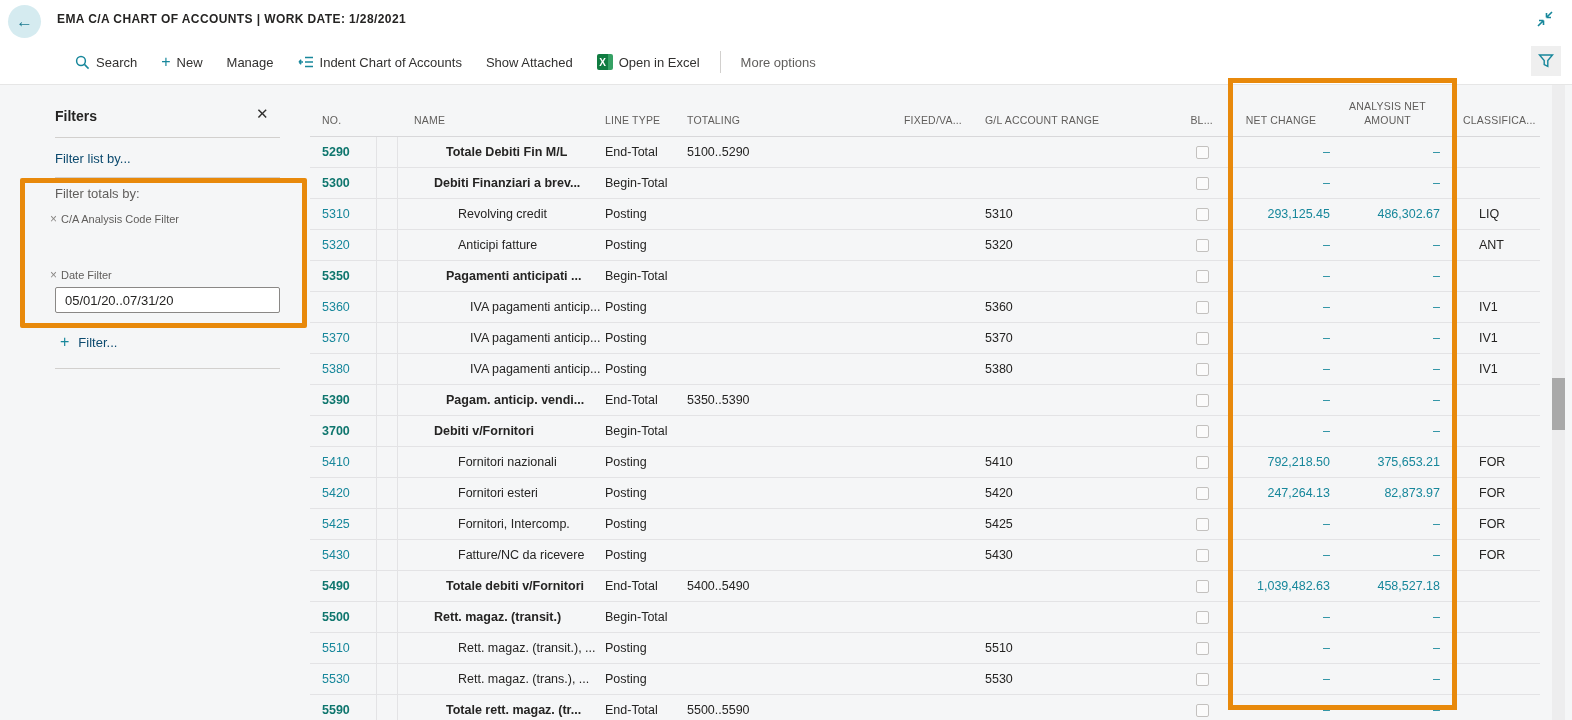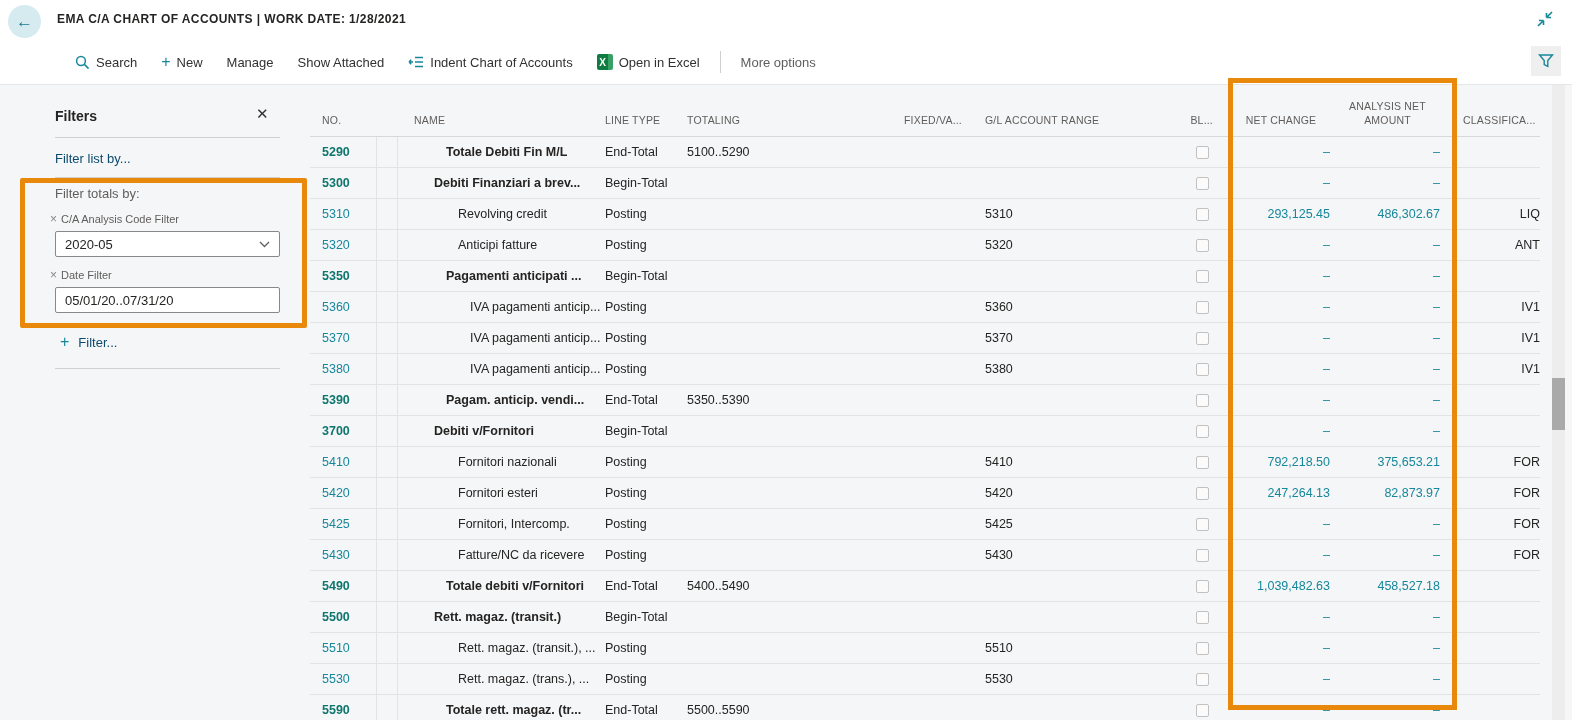--- a/index.html
+++ b/index.html
@@ -66,21 +66,21 @@
   .th-net, .th-ana { text-align:center; padding-right:5px; }
   .th-cls { padding-left:6px; }
 
   .trow { height:31px; align-items:center; border-bottom:1px solid #e3e3e5; font-size:12.5px; }
   .c { overflow:hidden; white-space:nowrap; }
   .c.no { padding-left:12px; color:#17879b; cursor:pointer; }
   .c.ltype, .c.tot { padding-left:5px; }
   .c.gl { padding-left:17px; }
   .c.bl { display:flex; justify-content:flex-end; padding-right:9px; }
   .c.net, .c.ana { text-align:right; padding-right:5px; color:#17879b; cursor:pointer; }
-  .c.cls { padding-left:16px;text-align:right; }
+  .c.cls { padding-left:22px; }
   .trow.bold-row .c.no { color:#0f766e; font-weight:bold; cursor:default; }
   .trow.bold-row .c.name { font-weight:bold; }
   .checkbox { width:13px; height:13px; border:1px solid #c3c1bf; border-radius:2px; background:#fbfbfb; cursor:pointer; }
 
   .freeze-line { position:absolute; top:137px; bottom:0; width:1px; background:#e3e3e5; }
 
   
   .orange-box { position:absolute; border:5px solid #e8890b; pointer-events:none; z-index:6; }
   .orange-filters { left:20px; top:178px; width:287px; height:150px; border-radius:2px; }
   .orange-columns { left:1228px; top:78px; width:229px; height:632px; }
@@ -118,36 +118,36 @@
         </svg>
       </span>
       <span>Search</span>
     </div>
     <div class="tb-item">
       <span class="plus-glyph">+</span>
       <span>New</span>
     </div>
     <div class="tb-item">
       <span>Manage</span>
-    </div>
-    <div class="tb-item">
-      <span>Show Attached</span>
     </div>
     <div class="tb-item">
       <span>
         <svg width="16" height="16" viewBox="0 0 16 16" fill="none" stroke="#17879b" stroke-width="1.5">
           <line x1="7" y1="3.5" x2="15" y2="3.5"></line>
             <line x1="7" y1="8" x2="15" y2="8"></line>
             <line x1="7" y1="12.5" x2="15" y2="12.5"></line>
           <path d="M5 8 H1 M1 8 L3.2 5.8 M1 8 L3.2 10.2"></path>
         </svg>
       </span>
       <span>Indent Chart of Accounts</span>
     </div>
     <div class="tb-item">
+      <span>Show Attached</span>
+    </div>
+    <div class="tb-item">
       <span class="excel-icon">X</span>
       <span>Open in Excel</span>
     </div>
     <div class="tb-sep"></div>
     <div class="tb-item muted">
       <span>More options</span>
     </div>
     <div class="filter-btn">
       <span>
         <svg width="16" height="16" viewBox="0 0 16 16" fill="none" stroke="#17879b" stroke-width="1.4">
@@ -162,28 +162,20 @@
     <div class="filters-close">✕</div>
     <div class="fp-hr" style="top:52px"></div>
     <div class="teal-link fp-listby">Filter list by...</div>
     <div class="fp-hr" style="top:92px"></div>
 
     <div class="fp-totalsby">Filter totals by:</div>
 
     <div class="fp-small-label" style="top:127px">
       <span class="x">×</span>
       <span>C/A Analysis Code Filter</span>
-    </div>
-    <div class="bc-field bc-combobox" style="top:146px">
-      <span>2020-05</span>
-      <span>
-        <svg width="11" height="7" viewBox="0 0 11 7" fill="none" stroke="#605e5c" stroke-width="1.3">
-          <polyline points="1,1 5.5,5.5 10,1"></polyline>
-        </svg>
-      </span>
     </div>
 
     <div class="fp-small-label" style="top:183px">
       <span class="x">×</span>
       <span>Date Filter</span>
     </div>
     <input class="bc-field bc-input" style="top: 202px;" value="05/01/20..07/31/20">
 
     <div class="fp-addfilter">
       <span class="plus-glyph">+</span>

